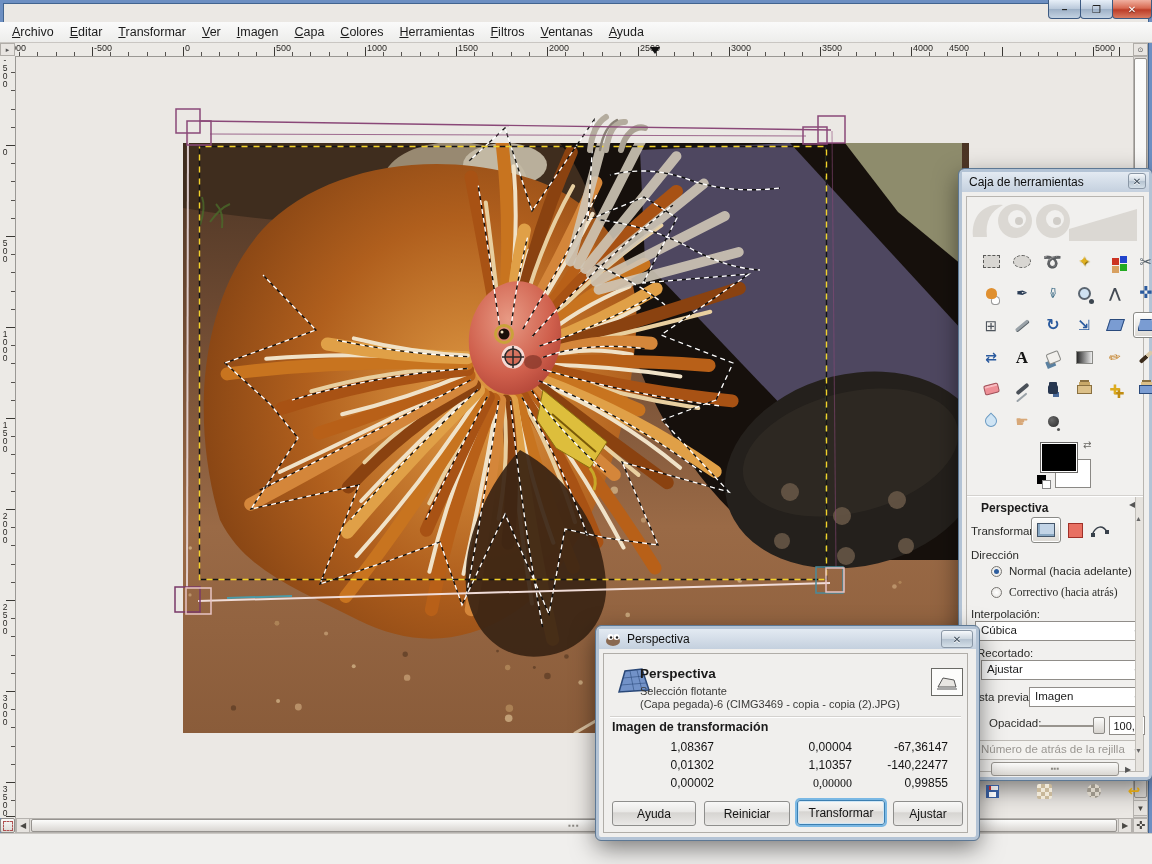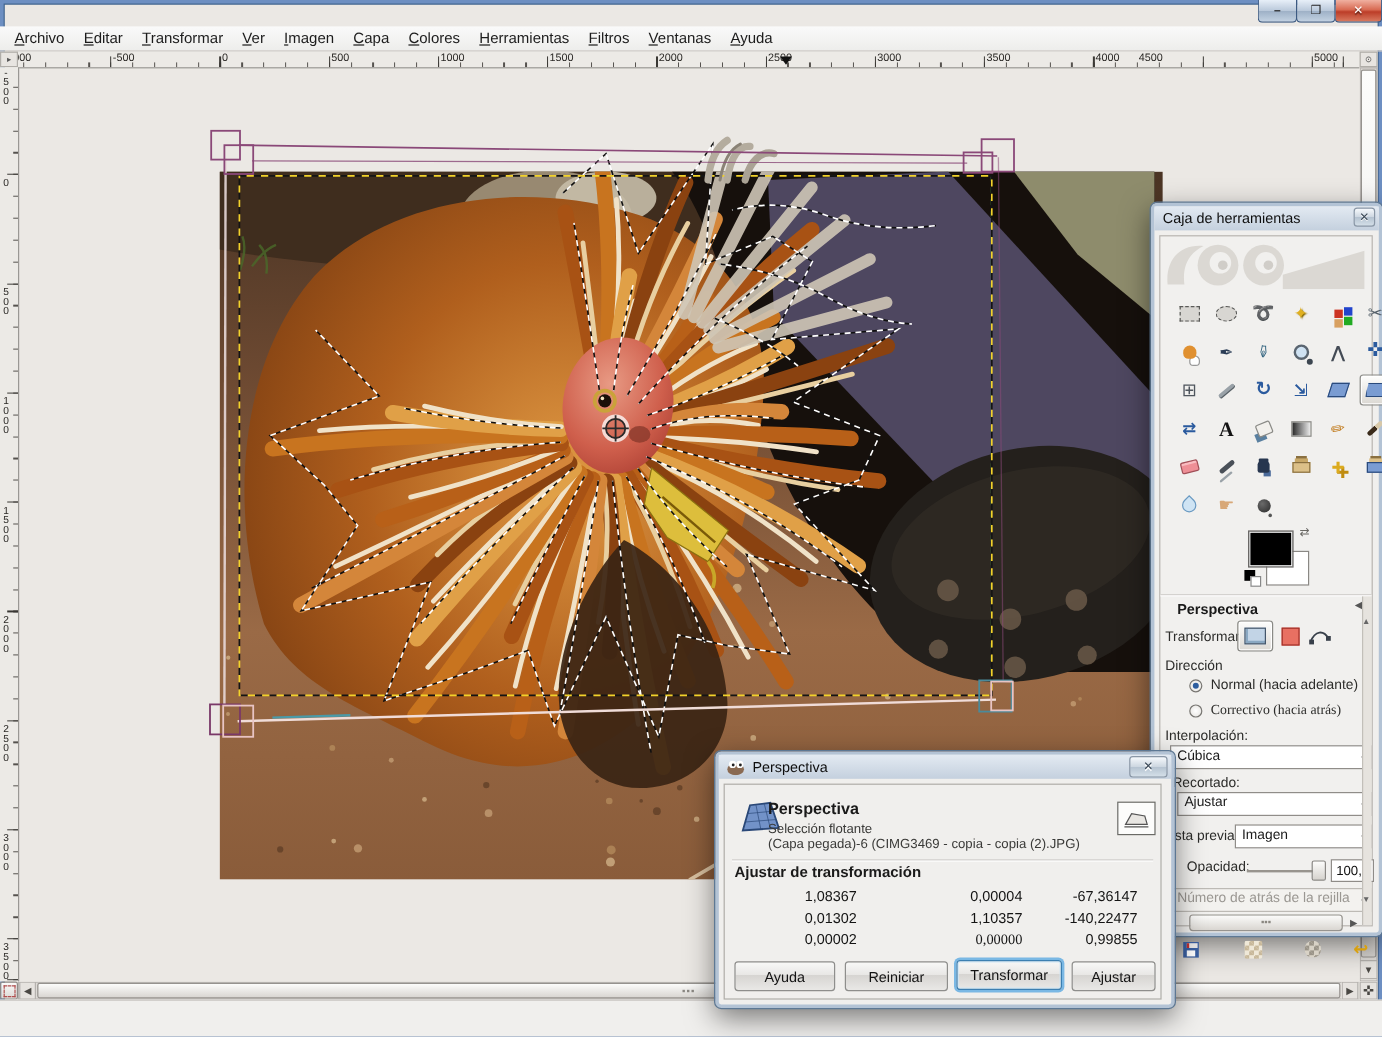--- a/index.html
+++ b/index.html
@@ -660,21 +660,21 @@
       </svg>
       <b class="abs" style="left:36px;top:12px;font-size:13.5px;">Perspectiva</b>
       <span class="abs" style="left:36px;top:31px;font-size:11px;color:#3a3a38;">Selección flotante</span>
       <span class="abs" style="left:36px;top:44px;font-size:11px;color:#3a3a38;white-space:nowrap;">(Capa pegada)-6 (CIMG3469 - copia - copia (2).JPG)</span>
       <div class="tbtn" style="left:327px;top:14px;width:32px;height:28px;background:#fcfcfb;border:1px solid #6a6a66;">
         <svg width="24" height="18">
             <path d="M3,14 L8,5 L19,7 L21,14 Z M2,16 L22,16" stroke="#555" fill="#e8e6e2" stroke-width="1"></path>
           </svg>
       </div>
       <div class="hdr-sep" style="left:6px;top:62px;width:351px;"></div>
-      <b class="abs" style="left:8px;top:66px;font-size:12.5px;">Ajustar de transformación</b>
+      <b class="abs" style="left:8px;top:66px;font-size:12.5px;">Imagen de transformación</b>
       <span class="mcell" style="left:12px;top:86px;width:98px;">1,08367</span>
       <span class="mcell" style="left:120px;top:86px;width:128px;">0,00004</span>
       <span class="mcell" style="left:252px;top:86px;width:92px;">-67,36147</span>
       <span class="mcell" style="left:12px;top:104px;width:98px;">0,01302</span>
       <span class="mcell" style="left:120px;top:104px;width:128px;">1,10357</span>
       <span class="mcell" style="left:252px;top:104px;width:92px;">-140,22477</span>
       <span class="mcell" style="left:12px;top:122px;width:98px;">0,00002</span>
       <span class="mcell" style="left:120px;top:122px;width:128px;font-family:Liberation Serif, serif;">0,00000</span>
       <span class="mcell" style="left:252px;top:122px;width:92px;">0,99855</span>
       <div class="dlg-btn" style="left:8px;top:147px;width:82px;">Ayuda</div>

